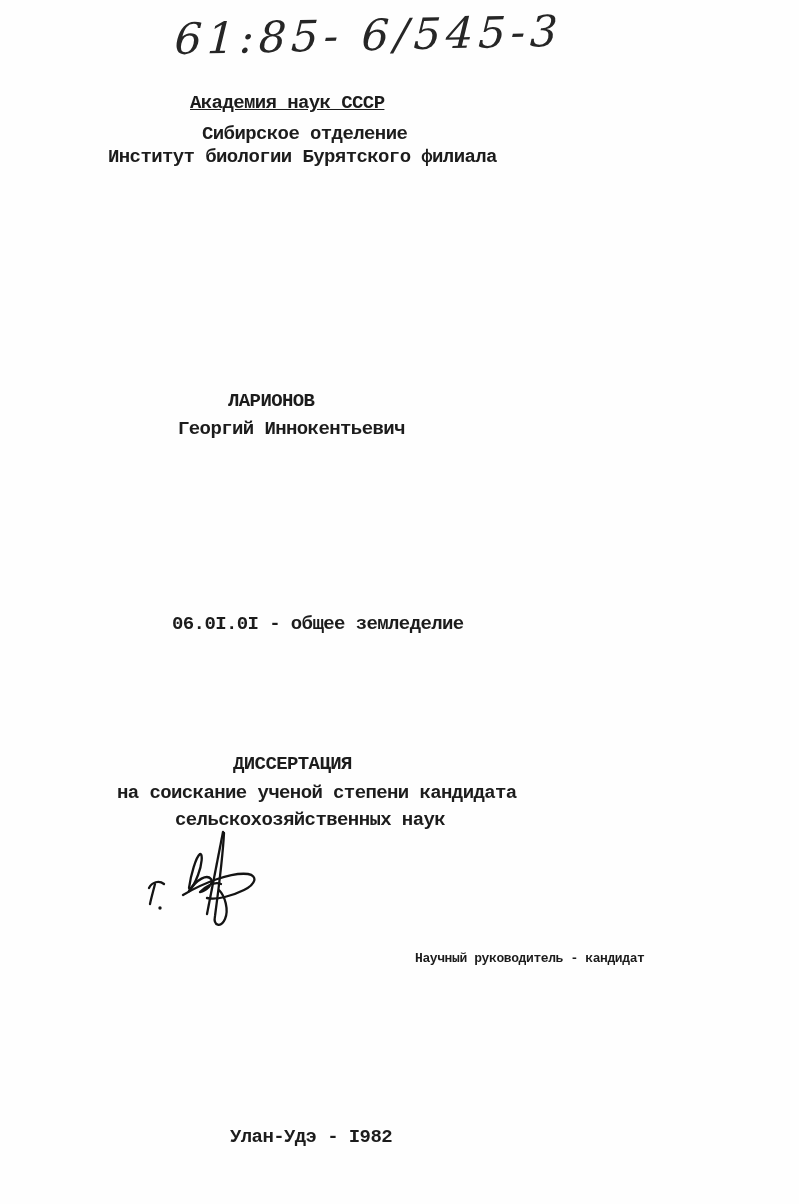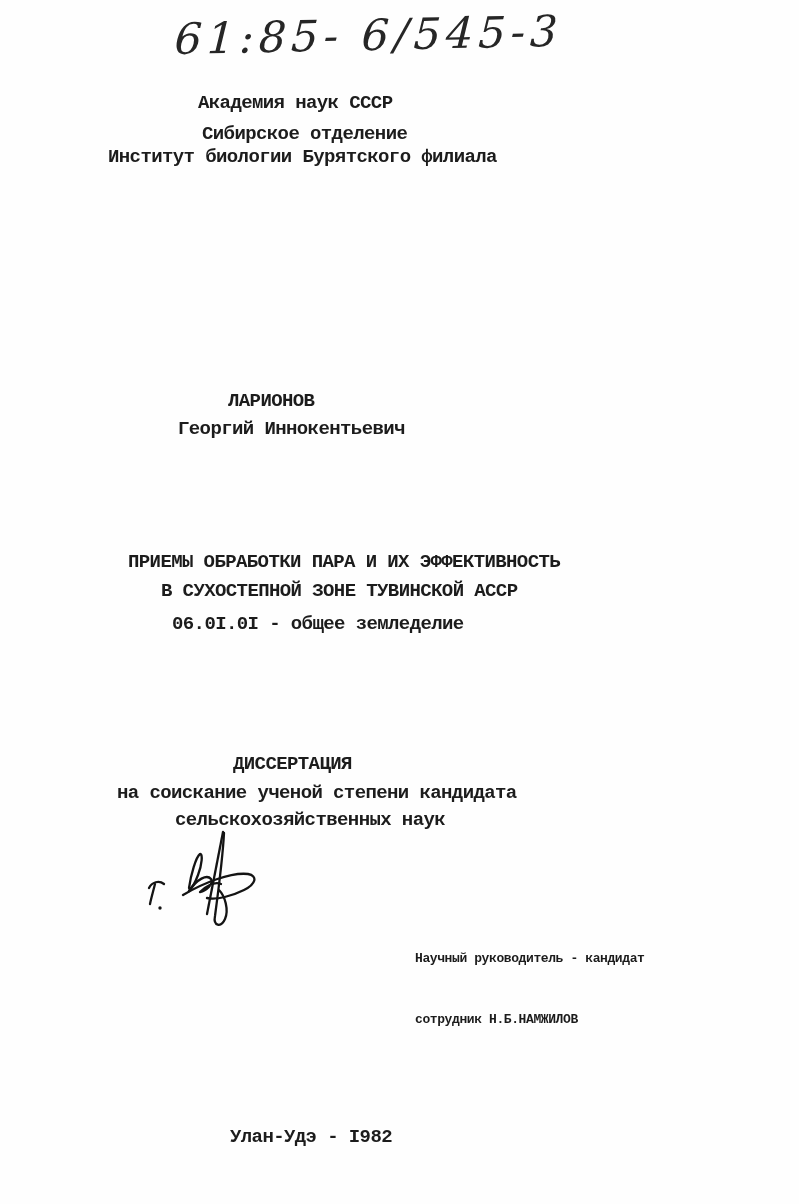--- a/index.html
+++ b/index.html
@@ -59,30 +59,28 @@
     stroke-linejoin: round;
   }
 </style>
 </head>
 <body>
 
 <div class="page">
 
   <div class="handwritten" style="left:176px; top:14px;">61:85- 6/545-3</div>
 
-  <div class="tw" style="left:198px; top:92px;">Академия наук СССР</div>
+  <div class="tw" style="left:190px; top:92px;text-decoration:underline;">Академия наук СССР</div>
   <div class="tw" style="left:202px; top:123px;">Сибирское отделение</div>
   <div class="tw" style="left:108px; top:146px;">Институт биологии Бурятского филиала</div>
 
   <div class="tw" style="left:228px; top:390px;">ЛАРИОНОВ</div>
   <div class="tw" style="left:178px; top:418px;">Георгий Иннокентьевич</div>
 
 
-  <div class="tw" style="left:128px; top:551px;">ПРИЕМЫ ОБРАБОТКИ ПАРА И ИХ ЭФФЕКТИВНОСТЬ</div>
-  <div class="tw" style="left:161px; top:580px;">В СУХОСТЕПНОЙ ЗОНЕ ТУВИНСКОЙ АССР</div>
   <div class="tw" style="left:172px; top:613px;">06.0I.0I - общее земледелие</div>
 
   <div class="tw" style="left:233px; top:753px;">ДИССЕРТАЦИЯ</div>
   <div class="tw" style="left:117px; top:782px;">на соискание ученой степени кандидата</div>
   <div class="tw" style="left:175px; top:809px;">сельскохозяйственных наук</div>
 
   <svg class="signature" viewBox="0 0 134 104" aria-hidden="true">
 
     <path d="M6,58 C9,52 16,50 21,54"></path>
     <path d="M12,54 C10,62 8,69 7,74"></path>
@@ -92,17 +90,16 @@
 
     <path d="M46,61 C54,49 64,44 68,49 C71,54 63,61 57,62 C62,57 71,51 78,54"></path>
 
     <path d="M80,2 C76,22 70,52 64,84"></path>
     <path d="M81,3 C80,24 76,56 72,86 C70,96 78,98 82,89 C86,80 82,66 76,60"></path>
 
     <path d="M40,65 C60,53 88,42 105,44 C115,46 113,54 101,60 C89,66 74,70 64,68"></path>
   </svg>
 
   <div class="tw tw-small" style="left:415px; top:951px;">Научный руководитель - кандидат</div>
-  <div class="tw tw-small" style="left:415px; top:1012px;">сотрудник Н.Б.НАМЖИЛОВ</div>
 
   <div class="tw" style="left:230px; top:1126px;">Улан-Удэ - I982</div>
 
 </div>
 
 </body></html>

